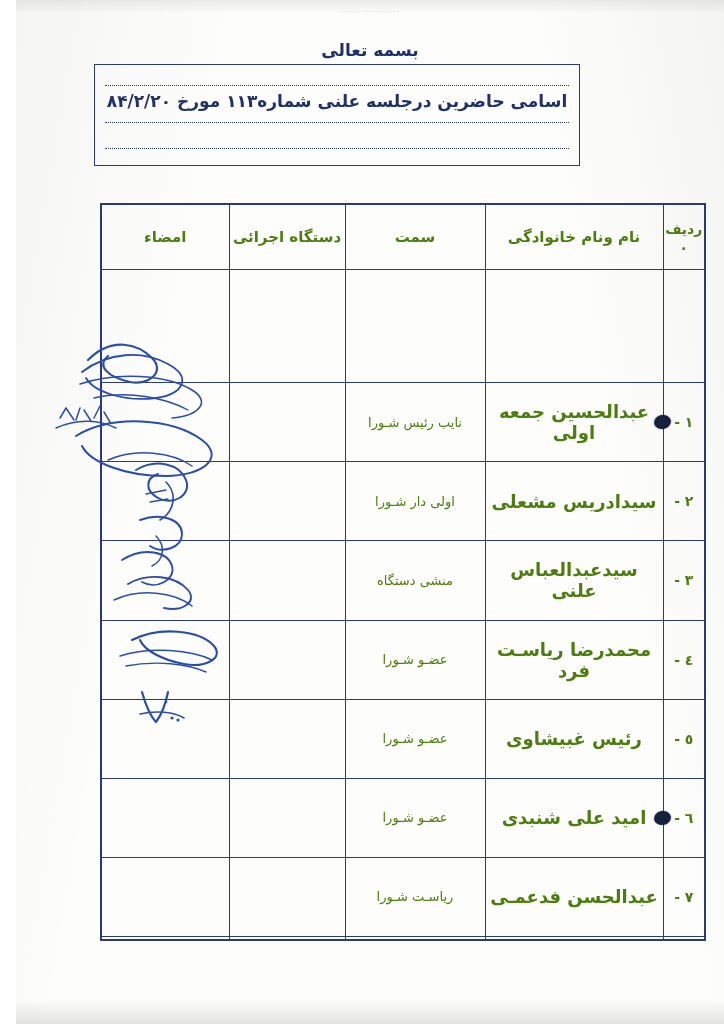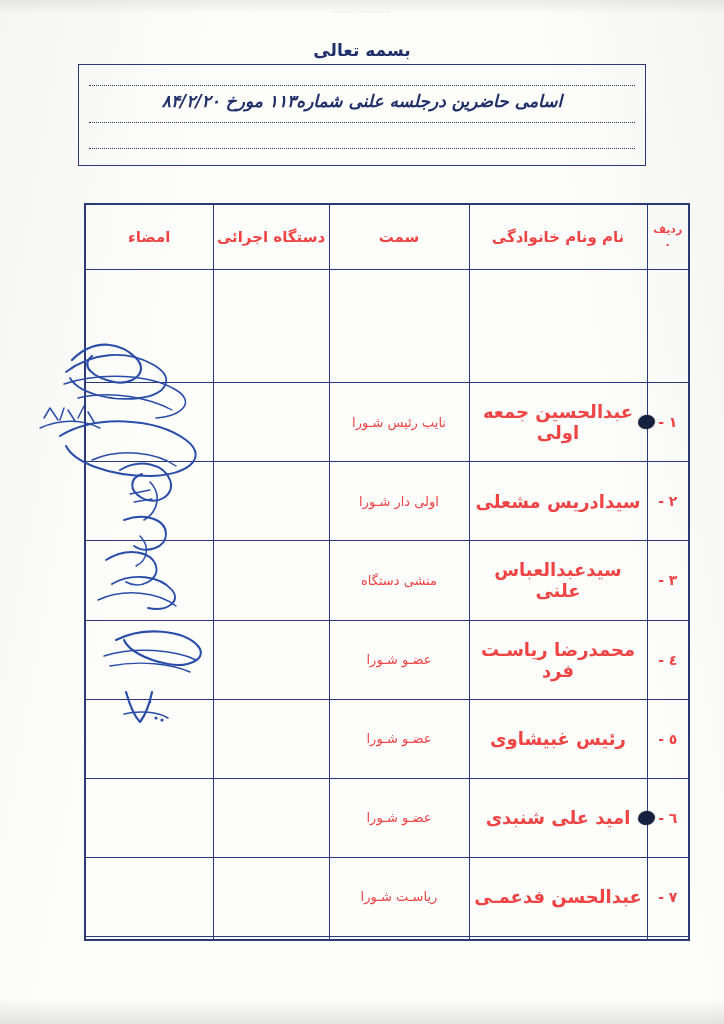--- a/index.html
+++ b/index.html
@@ -14,20 +14,21 @@
     font-family: "DejaVu Sans", sans-serif;
     color: #1b2a5e;
     overflow: hidden;
   }
 
   
   .page {
     position: absolute;
     inset: 0;
     background: #fdfdfb;
+    margin-left: 16px;
   }
   .page::before {
     content: "";
     position: absolute;
     inset: 0;
     background:
       linear-gradient(100deg, rgba(0,0,0,0.03) 0%, rgba(0,0,0,0) 25%),
       linear-gradient(260deg, rgba(0,0,0,0.035) 0%, rgba(0,0,0,0) 22%);
     pointer-events: none;
   }
@@ -69,25 +70,24 @@
     font-weight: bold;
     color: #21306b;
     letter-spacing: 0.5px;
   }
 
   
   .header-box {
     position: absolute;
     top: 64px;
     left: 78px;
-    width: 568px;
+    width: 486px;
     height: 102px;
     border: 1.6px solid #2b3a77;
     box-sizing: border-box;
-    font-style: italic;
   }
   .dotted-rule {
     position: absolute;
     left: 10px;
     right: 10px;
     border-top: 1.6px dotted #2b3a77;
     height: 0;
   }
   .dotted-rule.r1 { top: 20px; }
   .dotted-rule.r2 { top: 57px; }
@@ -118,42 +118,42 @@
     width: 100%;
     height: 100%;
     border-collapse: collapse;
     table-layout: fixed;
     direction: rtl;
   }
   table.attendance th,
   table.attendance td {
     border: 1.5px solid #2b3a77;
     padding: 0;
-    color: #ef4444;
+    color: #4d7c0f;
     text-align: center;
     vertical-align: middle;
   }
   
   table.attendance {
     border: 2px solid #2b3a77;
   }
   col.c-row   { width: 42px; }
   col.c-name  { width: 178px; }
   col.c-post  { width: 140px; }
   col.c-org   { width: 116px; }
   col.c-sign  { width: 128px; }
 
   thead th {
     height: 64px;
     font-size: 15px;
     font-weight: bold;
     letter-spacing: 0.2px;
   }
   th.row-head {
-    font-size: 11px;
+    font-size: 14px;
     line-height: 1.15;
     padding: 4px 2px;
   }
   th.row-head .stack { display: block; }
 
   tbody tr.spacer-top td { height: 82px; }
   tbody tr.person td { height: 57px; }
   tbody tr.spacer-bottom td { height: 1px; }
 
   td.rownum { font-size: 14px; font-weight: bold; }

